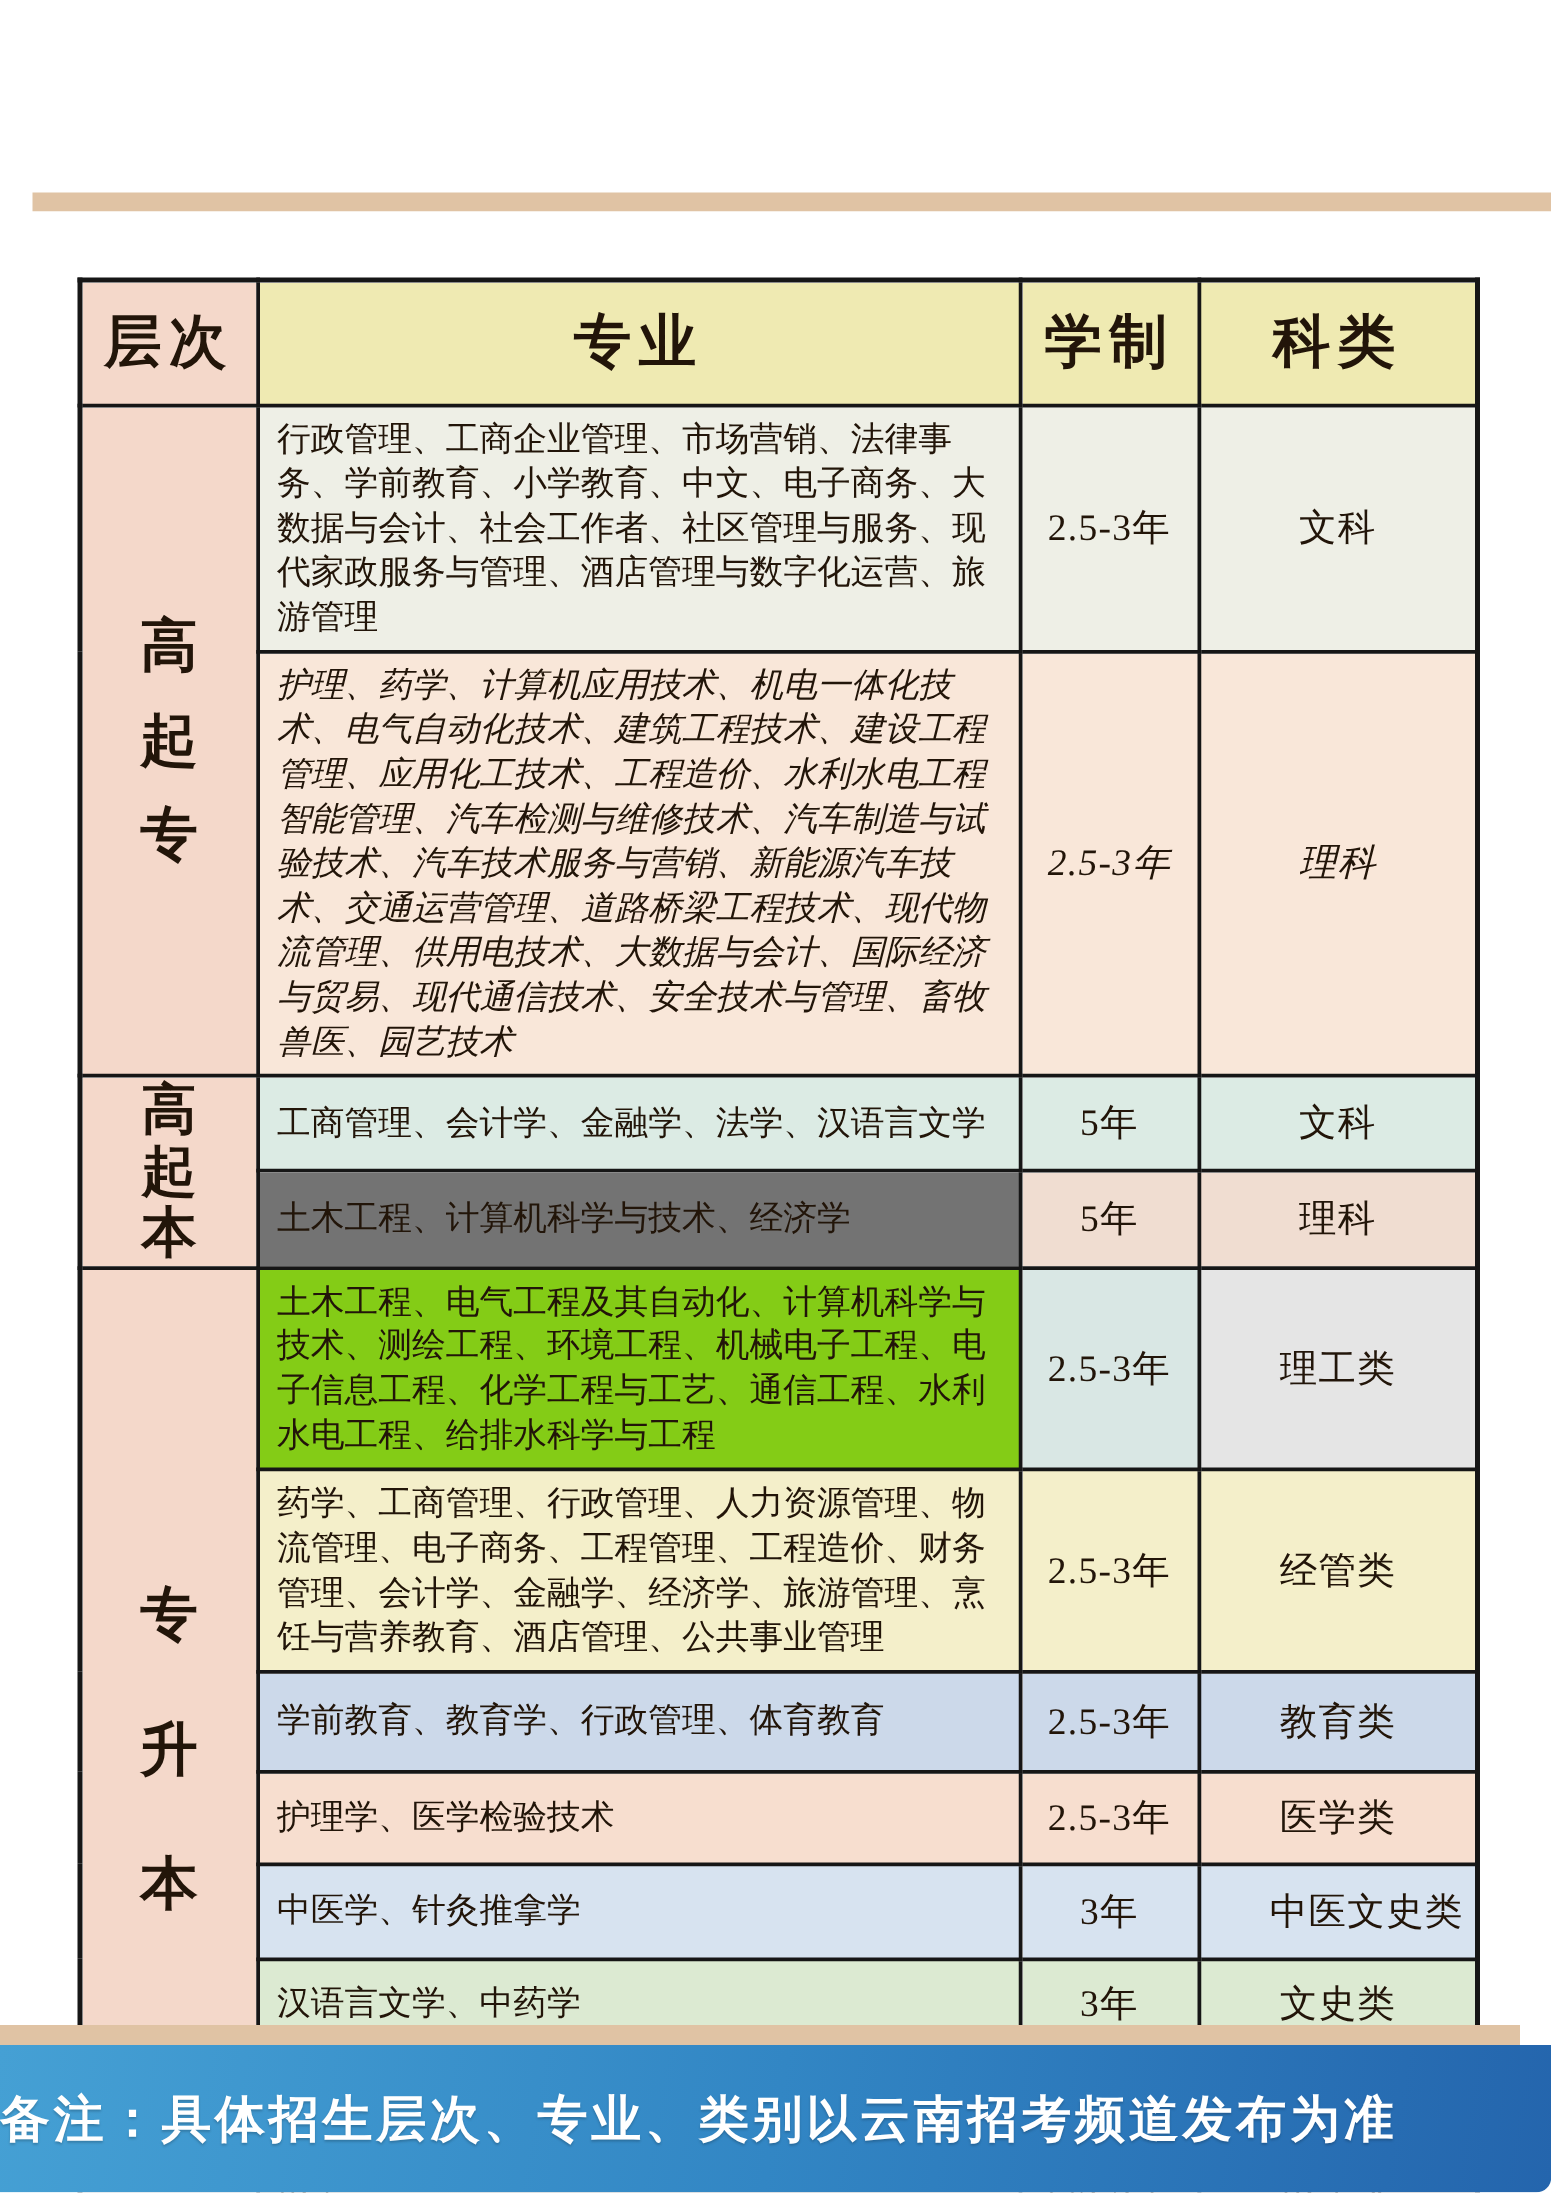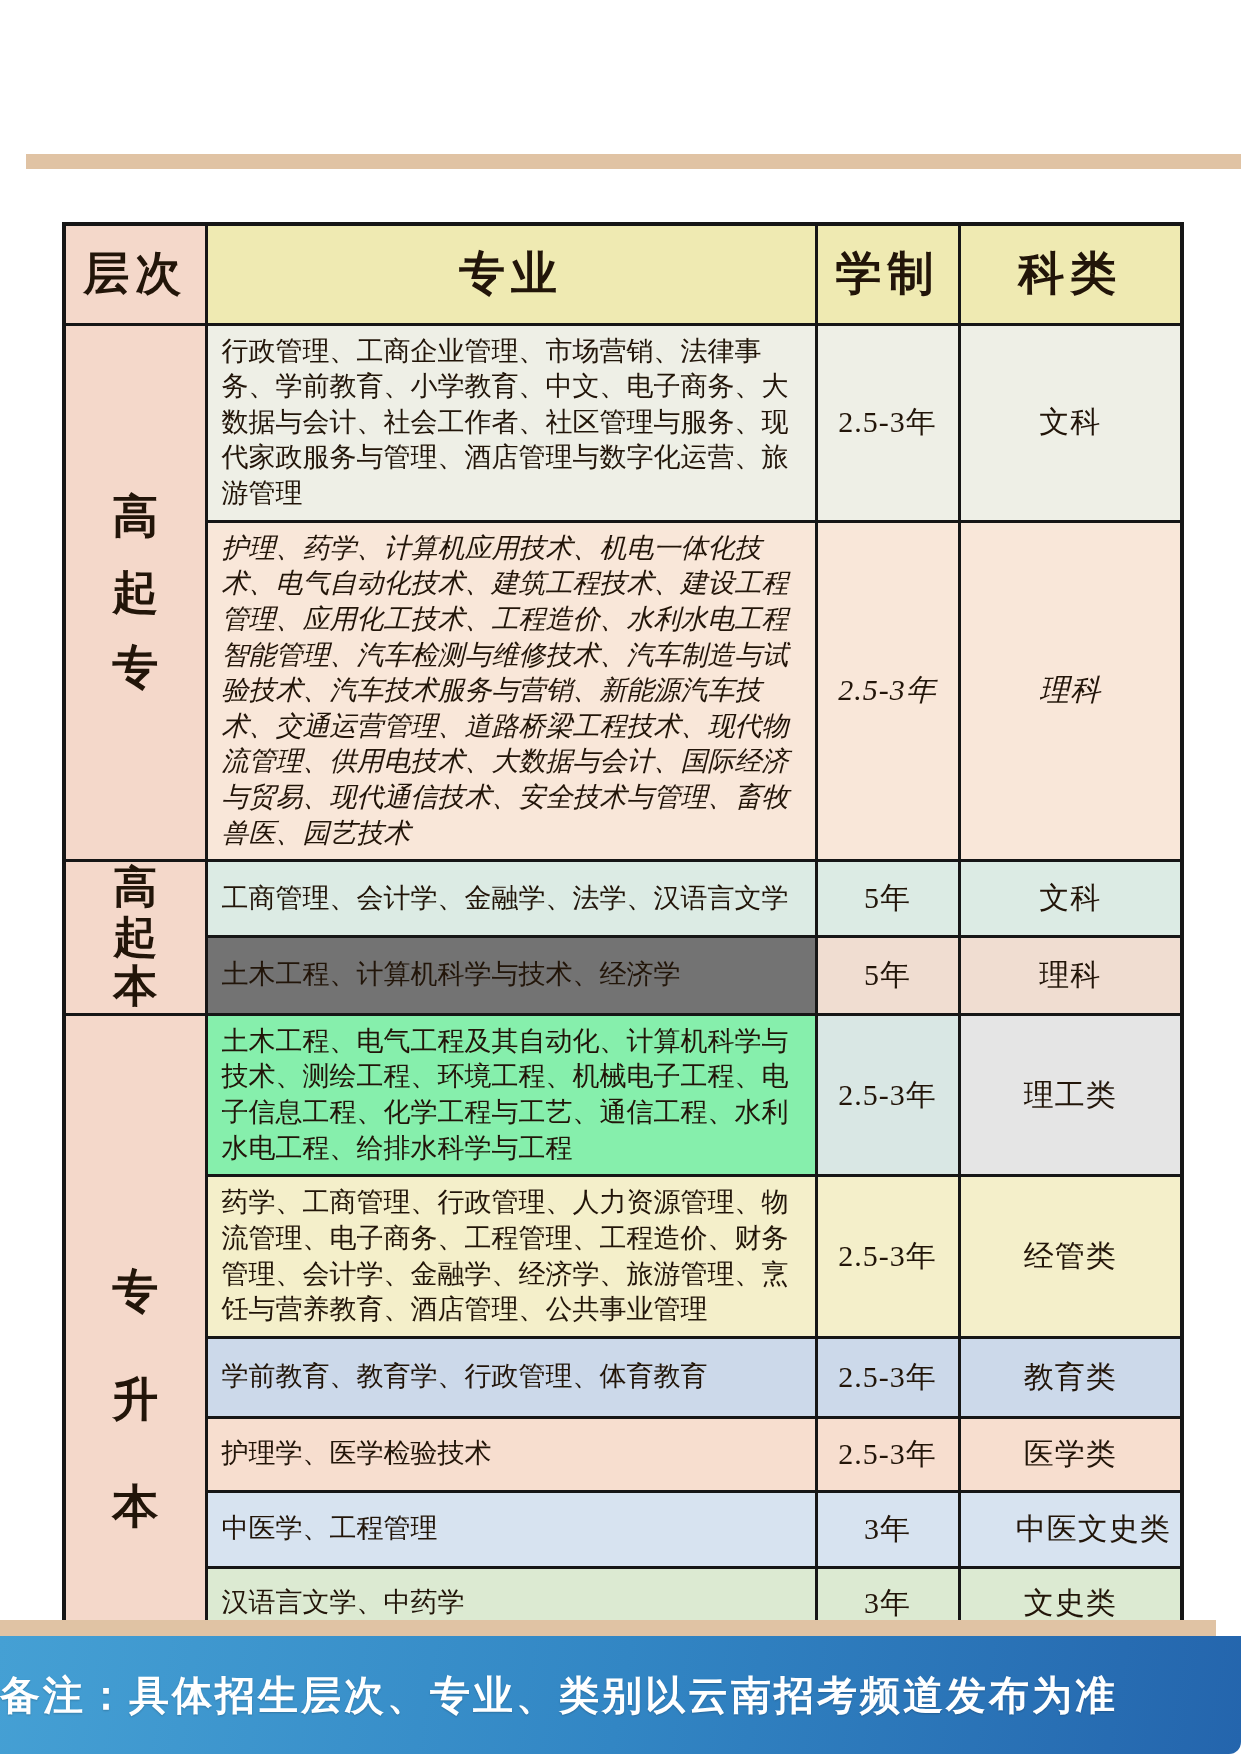--- a/index.html
+++ b/index.html
@@ -144,41 +144,41 @@
             <td class="category-cell" style="background: rgb(240, 221, 209);">理科</td>
           </tr>
           <tr style="height: 126px;">
             <td class="level-cell level-gap-2" rowspan="8">
               <div class="level-wrap">
                 <span>专</span>
                 <span>升</span>
                 <span>本</span>
               </div>
             </td>
-            <td class="majors-cell" style="background: #86efac;">土木工程、电气工程及其自动化、计算机科学与技术、测绘工程、环境工程、机械电子工程、电子信息工程、化学工程与工艺、通信工程、水利水电工程、给排水科学与工程</td>
+            <td class="majors-cell" style="background: #84cc16;">土木工程、电气工程及其自动化、计算机科学与技术、测绘工程、环境工程、机械电子工程、电子信息工程、化学工程与工艺、通信工程、水利水电工程、给排水科学与工程</td>
             <td class="duration-cell" style="background: rgb(217, 231, 228);">2.5-3年</td>
             <td class="category-cell" style="background: #e5e5e5;">理工类</td>
           </tr>
           <tr style="height: 156px;">
             <td class="majors-cell" style="background: rgb(244, 239, 202);">药学、工商管理、行政管理、人力资源管理、物流管理、电子商务、工程管理、工程造价、财务管理、会计学、金融学、经济学、旅游管理、烹饪与营养教育、酒店管理、公共事业管理</td>
             <td class="duration-cell" style="background: rgb(244, 239, 202);">2.5-3年</td>
             <td class="category-cell" style="background: rgb(244, 239, 202);">经管类</td>
           </tr>
           <tr style="height: 80px;">
             <td class="majors-cell" style="background: rgb(204, 217, 234);">学前教育、教育学、行政管理、体育教育</td>
             <td class="duration-cell" style="background: rgb(204, 217, 234);">2.5-3年</td>
             <td class="category-cell" style="background: rgb(204, 217, 234);">教育类</td>
           </tr>
           <tr style="height: 74px;">
             <td class="majors-cell" style="background: rgb(247, 222, 207);">护理学、医学检验技术</td>
             <td class="duration-cell" style="background: rgb(247, 222, 207);">2.5-3年</td>
             <td class="category-cell" style="background: rgb(247, 222, 207);">医学类</td>
           </tr>
           <tr style="height: 76px;">
-            <td class="majors-cell" style="background: rgb(215, 227, 240);">中医学、工程管理</td>
+            <td class="majors-cell" style="background: rgb(215, 227, 240);">中医学、针灸推拿学</td>
             <td class="duration-cell" style="background: rgb(215, 227, 240);">3年</td>
             <td class="category-cell" style="background: rgb(215, 227, 240); padding-left: 47px;">中医文史类</td>
           </tr>
           <tr style="height: 72px;">
             <td class="majors-cell" style="background: rgb(220, 234, 210);">汉语言文学、中药学</td>
             <td class="duration-cell" style="background: rgb(220, 234, 210);">3年</td>
             <td class="category-cell" style="background: rgb(220, 234, 210);">文史类</td>
           </tr>
           <tr style="height: 71px;">
             <td class="majors-cell" style="background: rgb(240, 240, 237);">动物医学、农学、林学、园林、动物科学、茶学</td>

